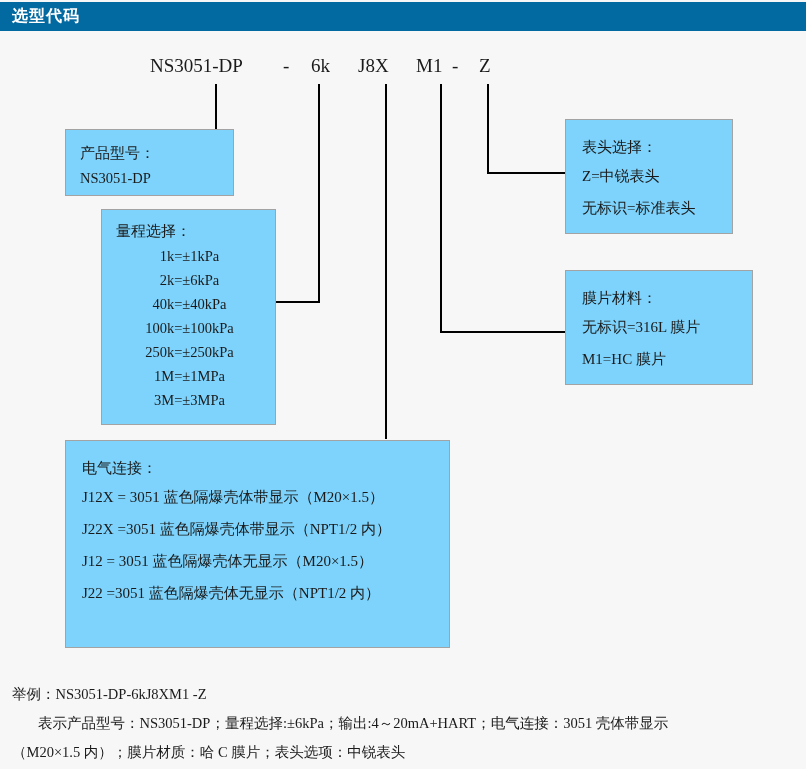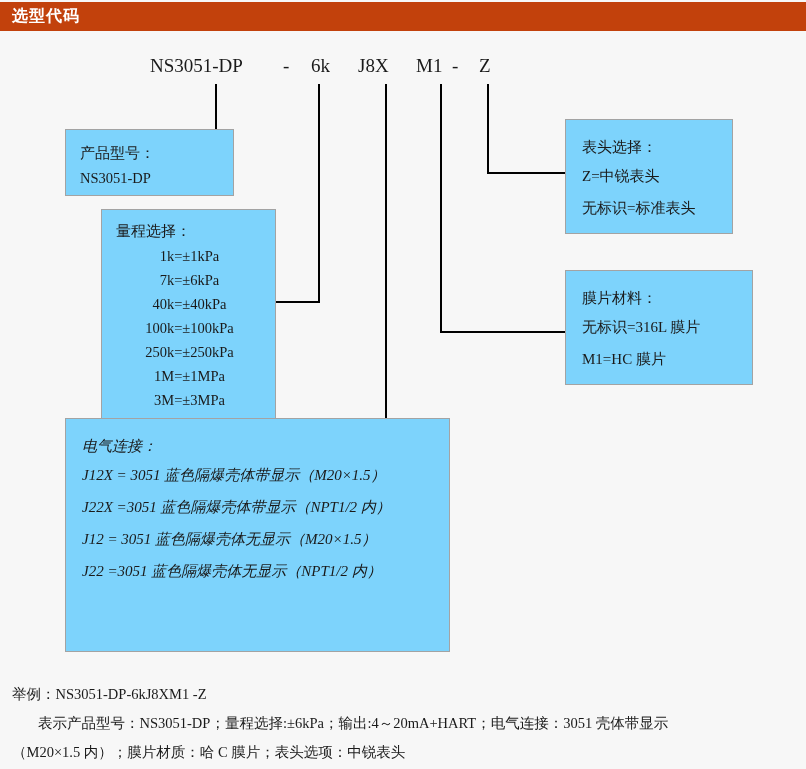--- a/index.html
+++ b/index.html
@@ -16,21 +16,21 @@
     overflow: hidden;
     position: relative;
   }
 
   
   .header-bar {
     position: absolute;
     left: 0; top: 2px;
     width: 806px;
     height: 29px;
-    background: #c2410c;
+    background: #0369a1;
     display: flex;
     align-items: center;
   }
   .header-title {
     color: #ffffff;
     font-family: "DejaVu Sans", "Liberation Sans", sans-serif;
     font-weight: bold;
     font-size: 16px;
     letter-spacing: 1px;
     padding-left: 12px;
@@ -141,29 +141,29 @@
   <div class="ln ln-h" style="left:487px; top:172px; width:79px;"></div>
 
   <div class="box" style="left:65px; top:129px; width:169px; height:67px;">
     <div class="box-title">产品型号：</div>
     <div class="box-row">NS3051-DP</div>
   </div>
 
   <div class="box" style="left:65px; top:209px; width:175px; height:216px; padding-top:8px;margin-left:36px;">
     <div class="box-title tight">量程选择：</div>
     <div class="box-row tight">1k=±1kPa</div>
-    <div class="box-row tight">7k=±6kPa</div>
+    <div class="box-row tight">2k=±6kPa</div>
     <div class="box-row tight">40k=±40kPa</div>
     <div class="box-row tight">100k=±100kPa</div>
     <div class="box-row tight">250k=±250kPa</div>
     <div class="box-row tight">1M=±1MPa</div>
     <div class="box-row tight">3M=±3MPa</div>
   </div>
 
-  <div class="box" style="left:65px; top:418px; width:385px; height:234px; padding:14px 12px 8px 16px;font-style:italic;">
+  <div class="box" style="left:65px; top:440px; width:385px; height:208px; padding:14px 12px 8px 16px;">
     <div class="box-title wide">电气连接：</div>
     <div class="box-row wide">J12X = 3051 蓝色隔爆壳体带显示（M20×1.5）</div>
     <div class="box-row wide">J22X =3051 蓝色隔爆壳体带显示（NPT1/2 内）</div>
     <div class="box-row wide">J12 = 3051 蓝色隔爆壳体无显示（M20×1.5）</div>
     <div class="box-row wide">J22 =3051 蓝色隔爆壳体无显示（NPT1/2 内）</div>
   </div>
 
   <div class="box" style="left:565px; top:119px; width:168px; height:115px; padding:14px 12px 13px 16px;">
     <div class="box-title wide">表头选择：</div>
     <div class="box-row wide">Z=中锐表头</div>

